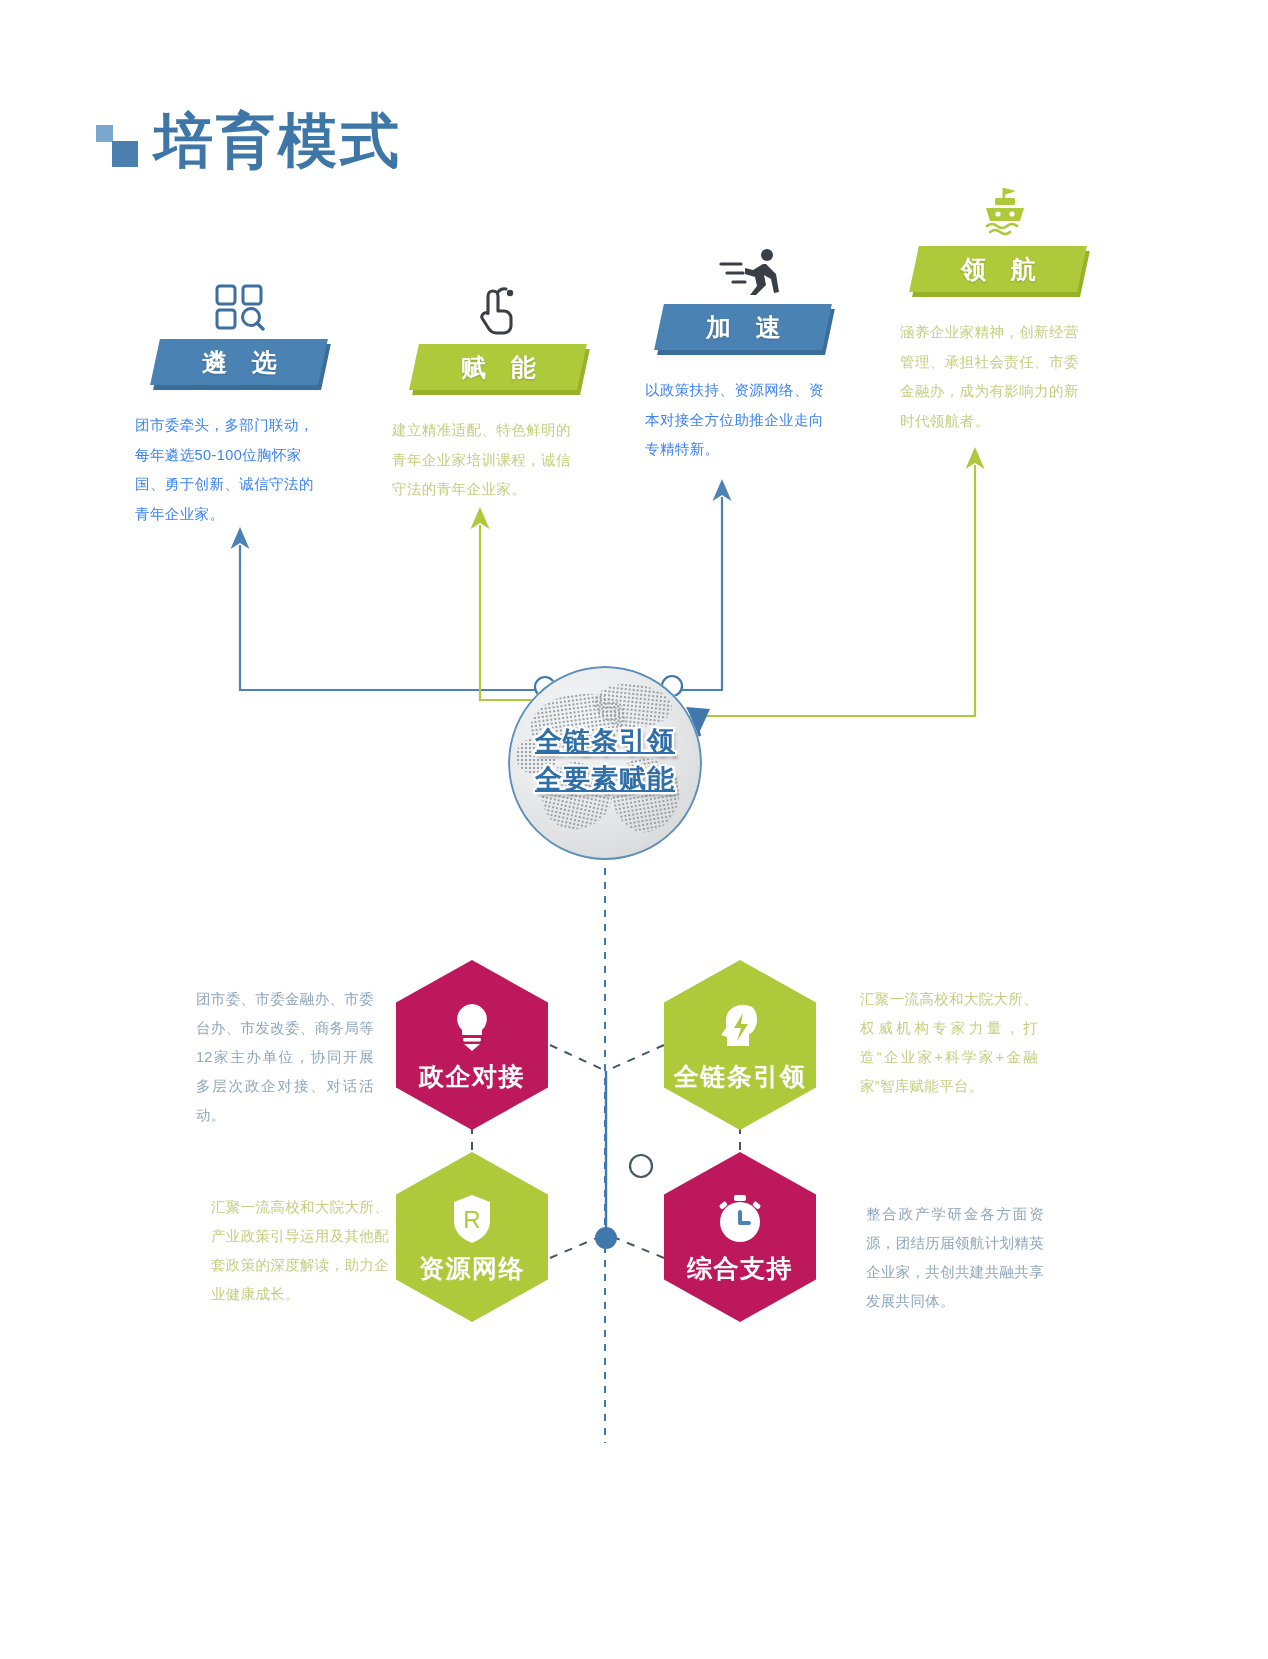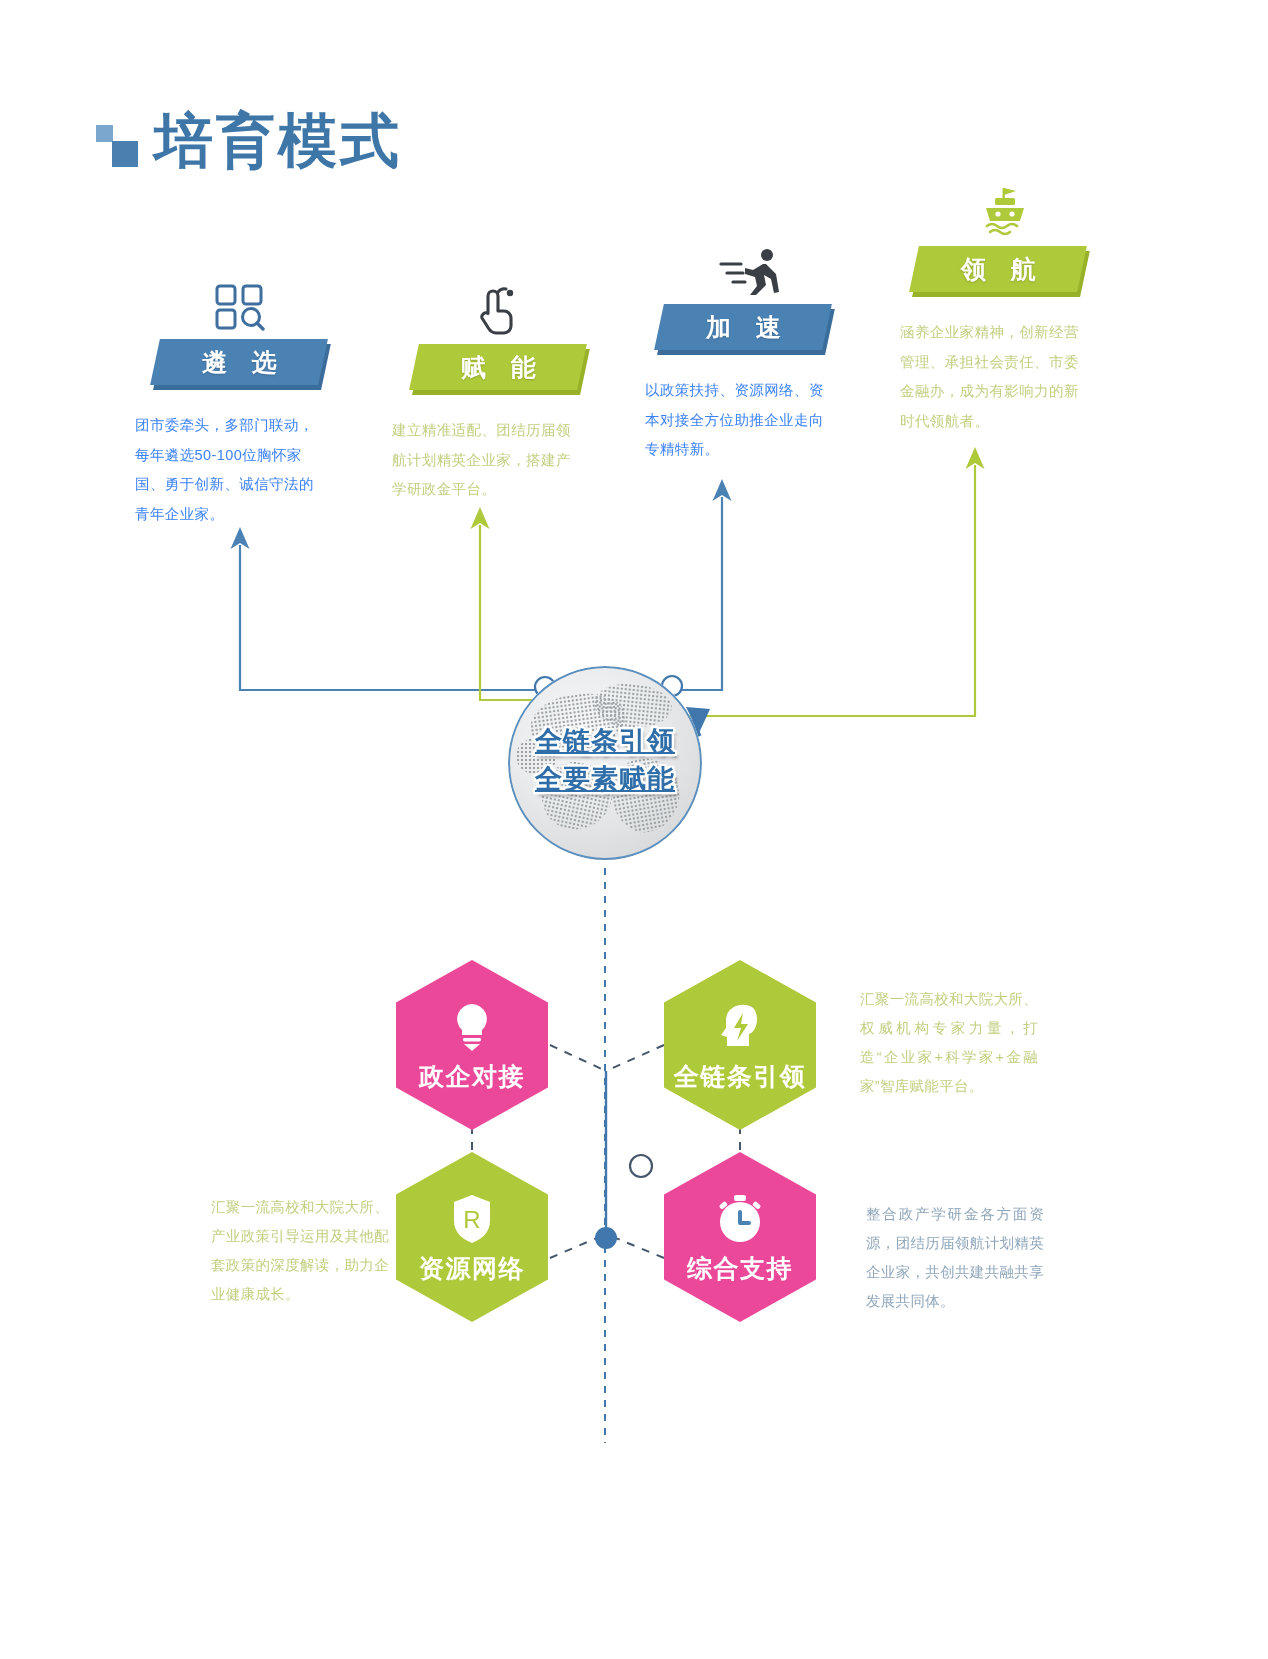--- a/index.html
+++ b/index.html
@@ -72,21 +72,21 @@
     text-decoration:underline;
   }
 
   
   .hex{
     position:absolute;width:152px;height:170px;
     clip-path:polygon(50% 0%,100% 25%,100% 75%,50% 100%,0% 75%,0% 25%);
     display:flex;flex-direction:column;align-items:center;justify-content:center;
     color:#ffffff;
   }
-  .hex.blue{background:#ec4899;text-align:right;}
+  .hex.blue{background:#be185d;text-align:right;}
   .hex.green{background:#aec93a;}
   .hex .hex-icon{height:58px;display:flex;align-items:center;justify-content:center;margin-bottom:4px;}
   .hex .hex-label{font-size:25px;font-weight:bold;letter-spacing:1.5px;}
 
   #hex-zqdj{left:396px;top:960px;}
   #hex-zkfw{left:664px;top:960px;}
   #hex-zcyd{left:396px;top:1152px;}
   #hex-zhzc{left:664px;top:1152px;}
 
   
@@ -168,21 +168,21 @@
     <div class="icon-box">
       <svg width="46" height="50" viewBox="0 0 46 50">
         <path d="M14 22 L14 10 a5 5 0 0 1 10 0 L24 25 L30 25 a7 7 0 0 1 7 7 L37 40 a7 7 0 0 1 -7 7 L22 47 a9 9 0 0 1 -7 -4 L8 32 a4 4 0 0 1 6 -4.5 Z" fill="none" stroke="#3a3f45" stroke-width="3.1" stroke-linejoin="round"></path>
         <path d="M24 6 a8 8 0 0 1 8 -3" fill="none" stroke="#3a3f45" stroke-width="3" stroke-linecap="round"></path>
         <circle cx="36" cy="7" r="3.2" fill="#3a3f45"></circle>
       </svg>
     </div>
     <div class="ribbon green">
       <span>赋 能</span>
     </div>
-    <div class="body green">建立精准适配、团结历届领航计划精英企业家，搭建产学研政金平台。</div>
+    <div class="body green">建立精准适配、特色鲜明的青年企业家培训课程，诚信守法的青年企业家。</div>
   </div>
 
   <div class="card" id="card-accel">
     <div class="icon-box">
       <svg width="66" height="48" viewBox="0 0 66 48">
         <circle cx="50" cy="7" r="6" fill="#3a3f45"></circle>
         <path d="M46 16 L36 22 L28 20 L28 26 L38 29 L40 38 L33 47 L39 47 L49 37 L47 27 L54 31 L57 45 L62 44 L59 26 L49 16 Z" fill="#3a3f45"></path>
         <line x1="4" y1="16" x2="24" y2="16" stroke="#3a3f45" stroke-width="3.2" stroke-linecap="round"></line>
         <line x1="10" y1="25" x2="26" y2="25" stroke="#3a3f45" stroke-width="3.2" stroke-linecap="round"></line>
         <line x1="16" y1="34" x2="28" y2="34" stroke="#3a3f45" stroke-width="3.2" stroke-linecap="round"></line>
@@ -278,17 +278,18 @@
         <rect x="19" y="2" width="12" height="6" rx="2" fill="#ffffff"></rect>
         <circle cx="25" cy="29" r="20" fill="#ffffff"></circle>
         <rect x="38" y="10" width="8" height="5" rx="2" fill="#ffffff" transform="rotate(40 42 12)"></rect>
         <rect x="4" y="10" width="8" height="5" rx="2" fill="#ffffff" transform="rotate(-40 8 12)"></rect>
         <path d="M25 19 L25 30 L34 30" fill="none" stroke="#4b82b4" stroke-width="4" stroke-linecap="round" stroke-linejoin="round"></path>
       </svg>
     </div>
     <div class="hex-label">综合支持</div>
   </div>
 
+  <div class="side-text blue" id="txt-zqdj">团市委、市委金融办、市委台办、市发改委、商务局等12家主办单位，协同开展多层次政企对接、对话活动。</div>
   <div class="side-text green" id="txt-zkfw">汇聚一流高校和大院大所、权威机构专家力量，打造“企业家+科学家+金融家”智库赋能平台。</div>
   <div class="side-text green" id="txt-zcyd">汇聚一流高校和大院大所、产业政策引导运用及其他配套政策的深度解读，助力企业健康成长。</div>
   <div class="side-text blue" id="txt-zhzc">整合政产学研金各方面资源，团结历届领航计划精英企业家，共创共建共融共享发展共同体。</div>
 
 </div>
 
 </body></html>

